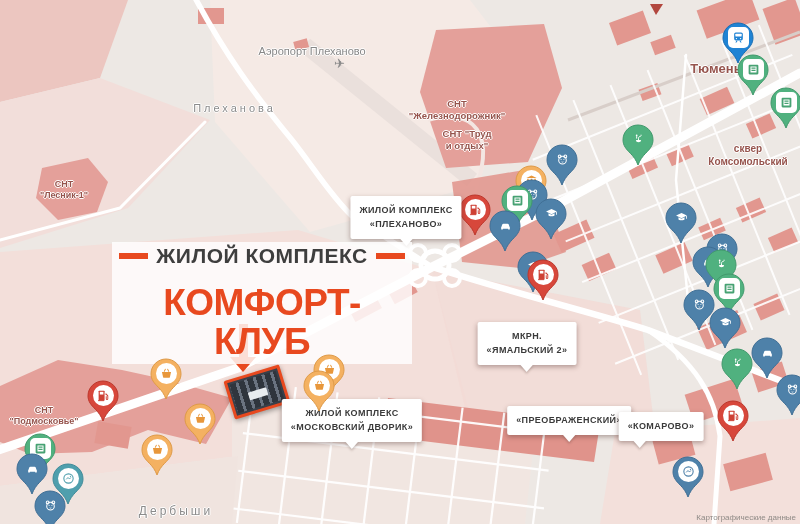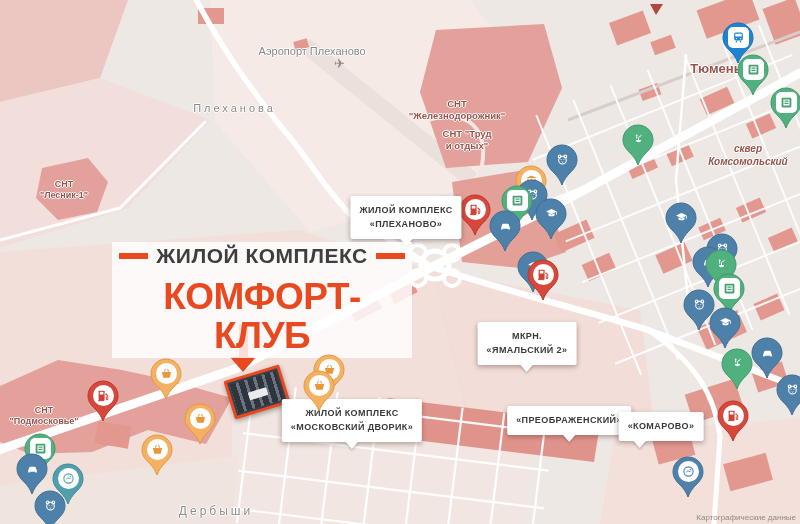--- a/index.html
+++ b/index.html
@@ -49,21 +49,21 @@
          border-left:7px solid transparent;border-right:7px solid transparent;border-top:8px solid #fff;
          filter:drop-shadow(0 2px 1px rgba(80,50,45,.25));}
 
   
   .title-block{position:absolute;left:116px;top:244px;width:292px;text-align:center;z-index:40;}
   .title-bg{position:absolute;inset:-2px -4px;background:rgba(255,255,255,.82);}
   .eyebrow{position:relative;display:flex;align-items:center;justify-content:center;gap:8px;
            font-weight:bold;font-size:21px;color:#3E3E3E;letter-spacing:.5px;}
   .dash{width:29px;height:6px;background:var(--accent);}
   .title-main{position:relative;font-weight:bold;font-size:37px;color:var(--accent);
-              letter-spacing:-.5px;line-height:1.05;margin-top:10px;}
+              letter-spacing:-.5px;line-height:1.05;margin-top:16px;}
   .down-arrow{position:absolute;left:230px;top:324px;width:26px;z-index:25;}
   .down-arrow .shaft{display:block;width:9px;height:33px;margin:0 auto;background:var(--accent);}
   .down-arrow .head{display:block;width:0;height:0;border-left:13px solid transparent;
                     border-right:13px solid transparent;border-top:15px solid var(--accent);}
 
   
   .bthumb{position:absolute;left:228px;top:372px;width:58px;height:40px;transform:rotate(-17deg);
           background:#39404A;border:3px solid var(--accent);border-radius:2px;
           box-shadow:0 2px 5px rgba(0,0,0,.35);overflow:hidden;z-index:26;}
   .bthumb .rows{position:absolute;inset:2px;
@@ -221,23 +221,23 @@
   <div id="labels-layer">
       <div class="mlabel lab-grey" style="left: 312px; top: 52px; font-size: 11px;">Аэропорт Плеханово</div>
       <div class="mlabel lab-grey-spaced" style="left: 217px; top: 109px; font-size: 11px; padding-left: 35px;">Плеханова</div>
       <div class="mlabel lab-maroon" style="left: 64px; top: 190px; font-size: 9px;">СНТ
 "Лесник-1"</div>
       <div class="mlabel lab-maroon" style="left: 457px; top: 110px; font-size: 9.5px;">СНТ
 "Железнодорожник"</div>
       <div class="mlabel lab-maroon" style="left: 467px; top: 140px; font-size: 9.5px;">СНТ "Труд
 и отдых"</div>
       <div class="mlabel lab-maroon" style="left: 716px; top: 69px; font-size: 13px;">Тюмень</div>
-      <div class="mlabel lab-maroon" style="left: 748px; top: 155px; font-size: 10px; font-style: italic;">сквер
+      <div class="mlabel lab-maroon" style="left: 748px; top: 155px; font-size: 10px;">сквер
 Комсомольский</div>
-      <div class="mlabel lab-grey-spaced" style="left: 176px; top: 511px; font-size: 12px; margin-left: 40px;">Дербыши</div>
+      <div class="mlabel lab-grey-spaced" style="left: 176px; top: 511px; font-size: 12px;">Дербыши</div>
       <div class="mlabel lab-maroon" style="left: 44px; top: 416px; font-size: 9px;">СНТ
 "Подмосковье"</div>
     </div>
   <span class="airplane">✈</span>
   <span class="station-ic"></span>
 
   <div class="bthumb">
     <span class="rows"></span>
     <span class="chip"></span>
   </div>

